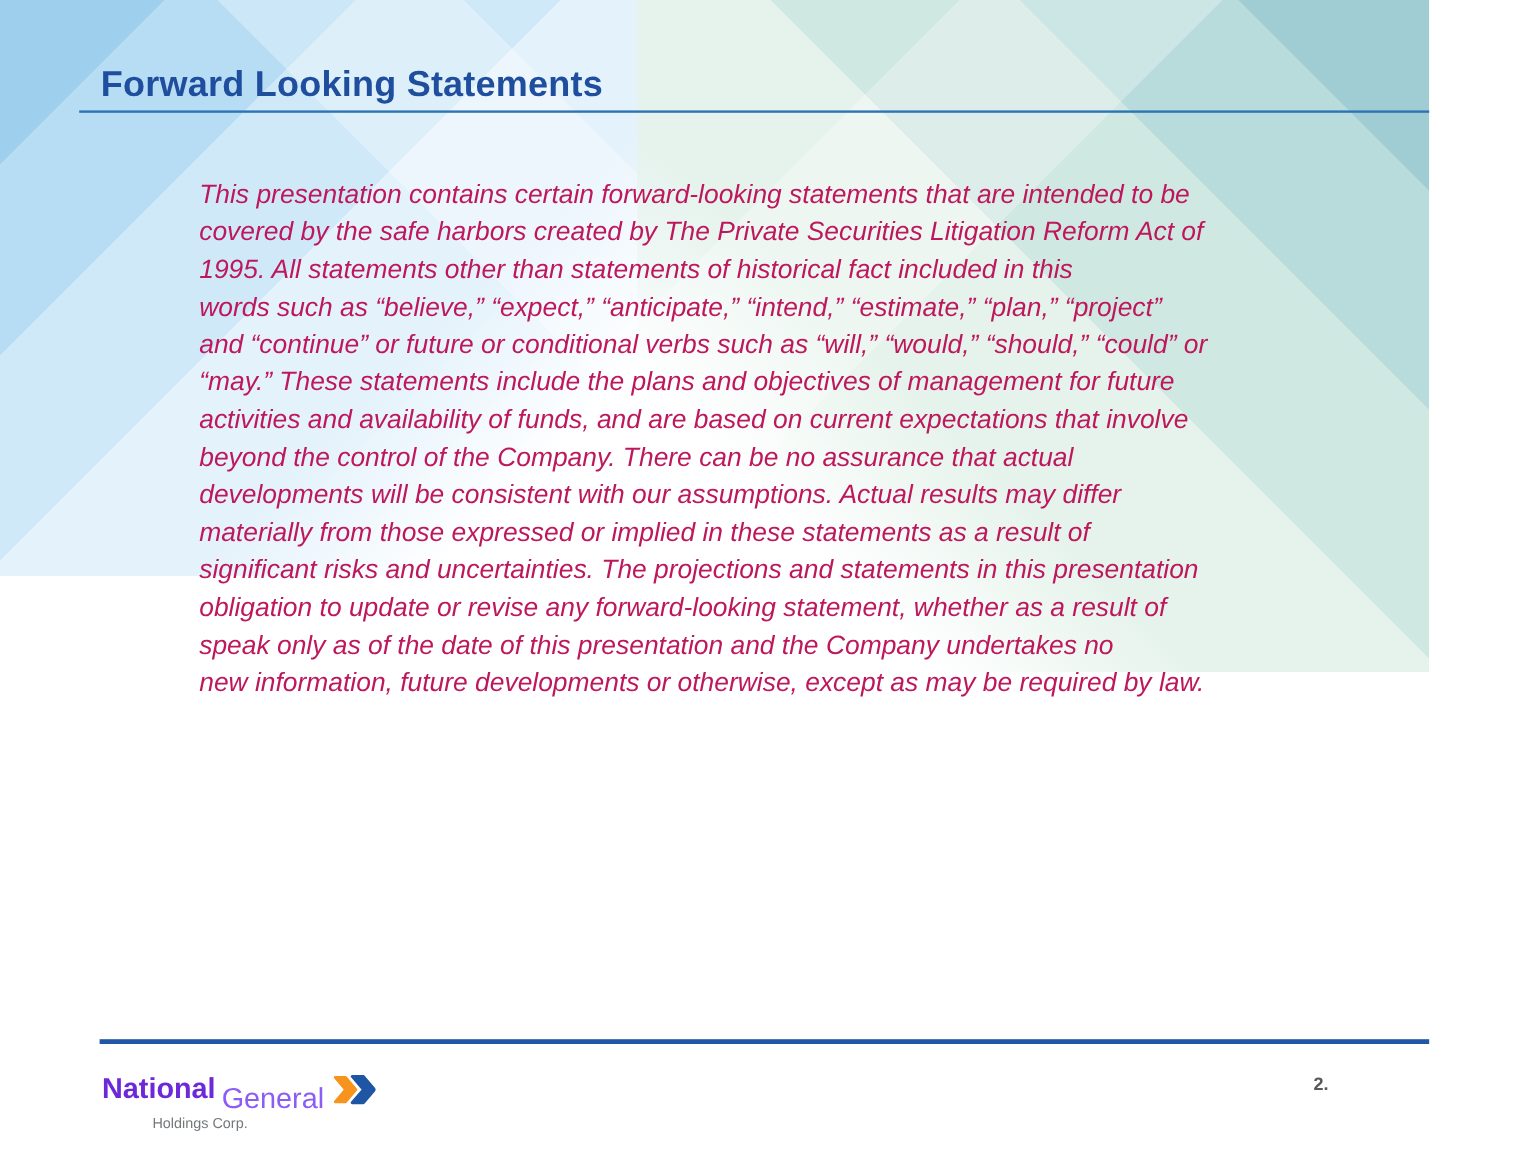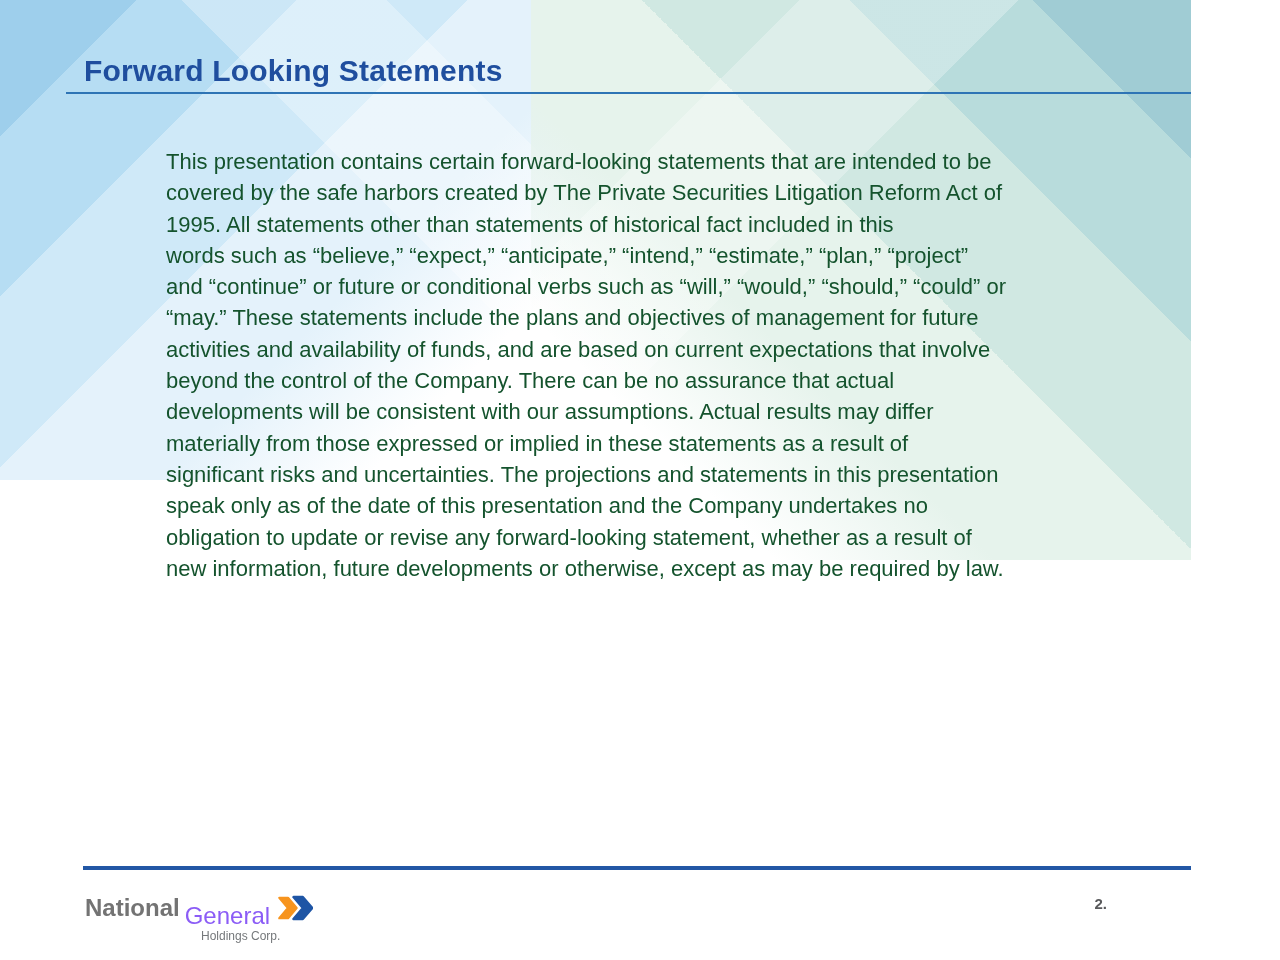--- a/index.html
+++ b/index.html
@@ -67,21 +67,22 @@
   }
 
   
   .body-text {
     position: absolute;
     left: 166px;
     top: 146px;
     width: 990px;
     font-size: 22px;
     line-height: 31.3px;
-    color: #14532d;
+    color: #be185d;
+    font-style: italic;
   }
   .body-line {
     white-space: nowrap;
   }
 
   
   .footer-rule {
     position: absolute;
     left: 83px;
     top: 866px;
@@ -94,38 +95,38 @@
     left: 85px;
     top: 888px;
   }
   .logo-main {
     display: flex;
     align-items: center;
     font-size: 24px;
     line-height: 24px;
   }
   .logo-national {
-    color: #737373;
+    color: #6d28d9;
     font-weight: bold;
   }
   .logo-general {
     color: #8b5cf6;
     font-weight: normal;
     margin-left: 5px;
     margin-top: 16px;
   }
   .logo-chevrons {
     margin-left: 7px;
     display: block;
   }
   .logo-sub {
     font-size: 12px;
     color: #75787B;
     margin-top: 1px;
-    margin-left: 116px;
+    margin-left: 42px;
   }
   .page-number {
     position: absolute;
     right: 84px;
     top: 895px;
     font-size: 15px;
     font-weight: bold;
     color: #58595B;
   }
 </style>
@@ -145,22 +146,22 @@
       <div class="body-line">covered by the safe harbors created by The Private Securities Litigation Reform Act of</div>
       <div class="body-line">1995. All statements other than statements of historical fact included in this</div>
       <div class="body-line">words such as “believe,” “expect,” “anticipate,” “intend,” “estimate,” “plan,” “project”</div>
       <div class="body-line">and “continue” or future or conditional verbs such as “will,” “would,” “should,” “could” or</div>
       <div class="body-line">“may.” These statements include the plans and objectives of management for future</div>
       <div class="body-line">activities and availability of funds, and are based on current expectations that involve</div>
       <div class="body-line">beyond the control of the Company. There can be no assurance that actual</div>
       <div class="body-line">developments will be consistent with our assumptions. Actual results may differ</div>
       <div class="body-line">materially from those expressed or implied in these statements as a result of</div>
       <div class="body-line">significant risks and uncertainties. The projections and statements in this presentation</div>
+      <div class="body-line">obligation to update or revise any forward-looking statement, whether as a result of</div>
       <div class="body-line">speak only as of the date of this presentation and the Company undertakes no</div>
-      <div class="body-line">obligation to update or revise any forward-looking statement, whether as a result of</div>
       <div class="body-line">new information, future developments or otherwise, except as may be required by law.</div>
     </div>
 
   <div class="footer-rule"></div>
 
   <div class="logo">
     <div class="logo-main">
       <span class="logo-national">National</span>
       <span class="logo-general">General</span>
       <svg class="logo-chevrons" width="36" height="26" viewBox="0 0 46 32" aria-hidden="true">

